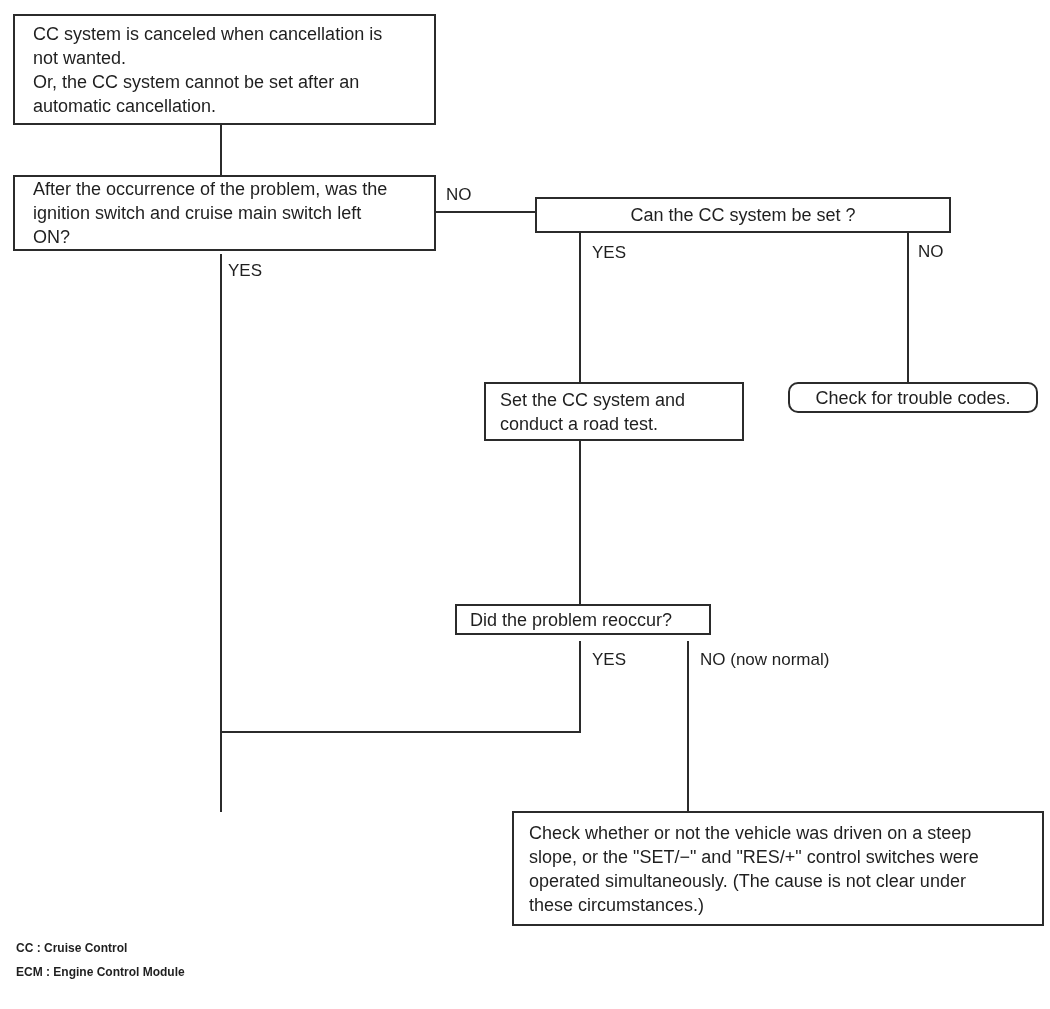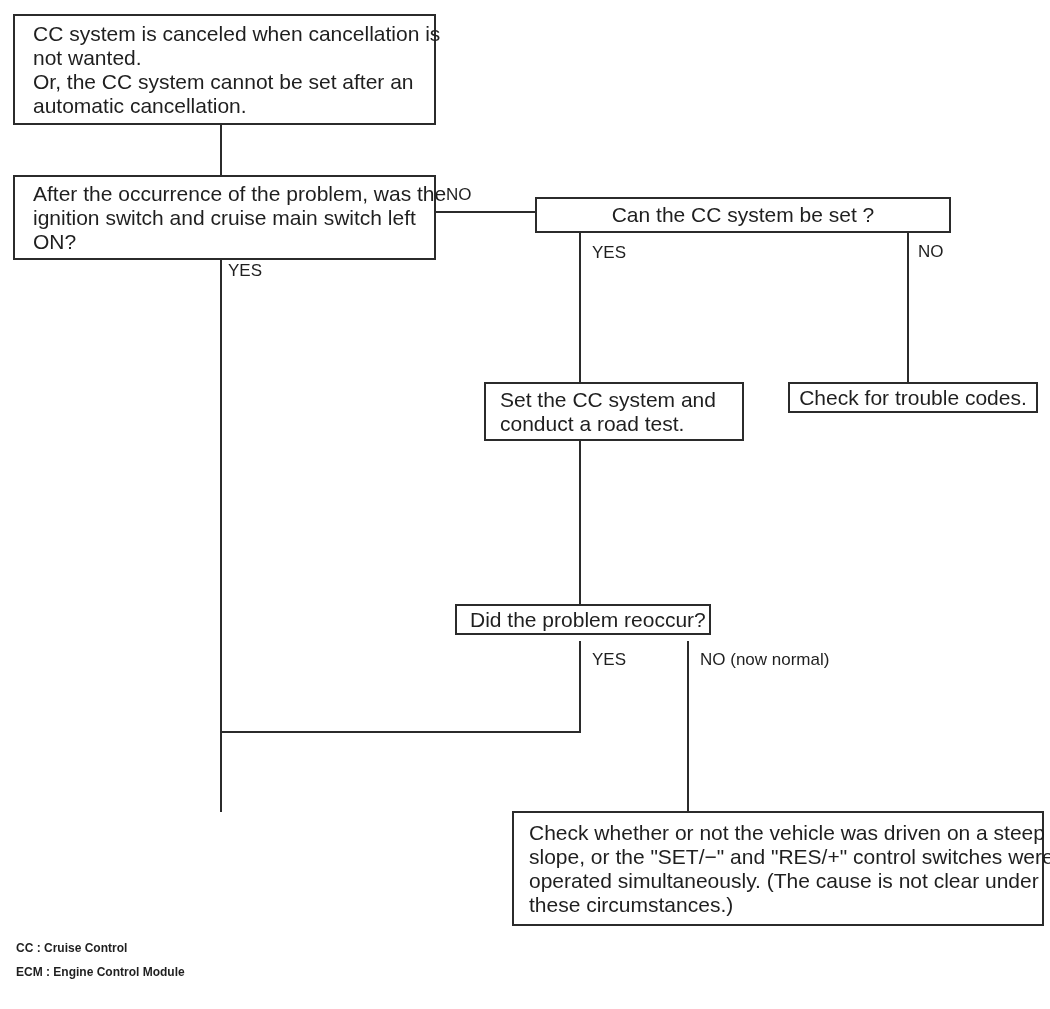--- a/index.html
+++ b/index.html
@@ -16,21 +16,21 @@
     color: var(--text, #1f1f1f);
     overflow: hidden;
   }
   .node {
     position: absolute;
     box-sizing: border-box;
     border: 2px solid var(--line, #2b2b2b);
     background: var(--bg, #ffffff);
     display: flex;
     align-items: center;
-    font-size: 21px;
+    font-size: 18px;
     line-height: 24px;
     white-space: pre;
     text-align: left;
   }
   .node.center {
     justify-content: center;
     text-align: center;
   }
   .conn {
     position: absolute;
@@ -64,30 +64,30 @@
   <div class="conn" style="left:579px; top:441px; width:2px; height:169px;"></div>
   <div class="conn" style="left:579px; top:641px; width:2px; height:92px;"></div>
   <div class="conn" style="left:220px; top:731px; width:361px; height:2px;"></div>
   <div class="conn" style="left:687px; top:641px; width:2px; height:170px;"></div>
 
   <div class="node" style="left:13px; top:14px; width:423px; height:111px; padding:0 8px 0 18px;">CC system is canceled when cancellation is
 not wanted.
 Or, the CC system cannot be set after an
 automatic cancellation.</div>
 
-  <div class="node" style="left:13px; top:175px; width:423px; height:85px; padding:0 8px 0 18px;">After the occurrence of the problem, was the
+  <div class="node" style="left:13px; top:175px; width:423px; height:76px; padding:0 8px 0 18px;">After the occurrence of the problem, was the
 ignition switch and cruise main switch left
 ON?</div>
 
   <div class="node center" style="left:535px; top:197px; width:416px; height:36px;">Can the CC system be set ?</div>
 
   <div class="node" style="left:456px; top:382px; width:260px; height:59px; padding:0 8px 0 14px;margin-left:28px;">Set the CC system and
 conduct a road test.</div>
 
-  <div class="node center" style="left:788px; top:382px; width:250px; height:31px;">Check for trouble codes.</div>
+  <div class="node center" style="left:788px; top:382px; width:250px; height:31px;border-radius:10px;">Check for trouble codes.</div>
 
   <div class="node" style="left:455px; top:604px; width:256px; height:31px; padding:0 8px 0 13px;">Did the problem reoccur?</div>
 
 
   <div class="node" style="left:512px; top:811px; width:532px; height:115px; padding:0 8px 0 15px;">Check whether or not the vehicle was driven on a steep
 slope, or the "SET/−" and "RES/+" control switches were
 operated simultaneously. (The cause is not clear under
 these circumstances.)</div>
 
   <div class="edge-label" style="left:446px; top:185px;">NO</div>

